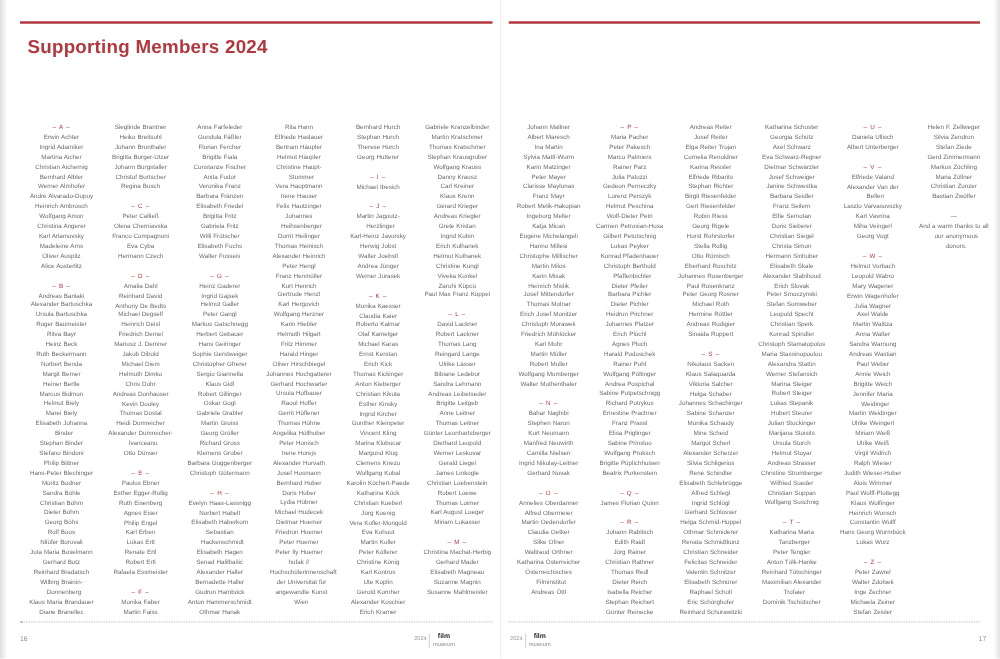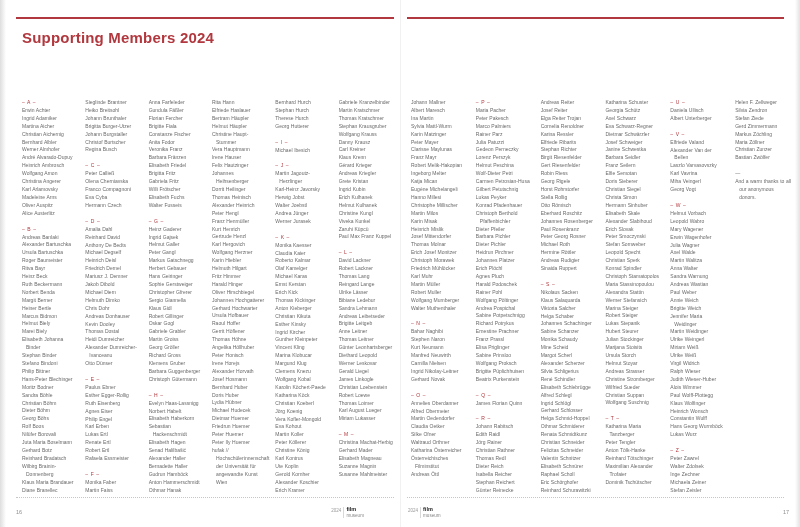--- a/index.html
+++ b/index.html
@@ -1,18 +1,18 @@
 <!DOCTYPE html>
 <html><head>
 <meta charset="utf-8">
 <style>
   html,body{margin:0;padding:0;background:#ffffff;}
   body{width:800px;height:527px;overflow:hidden;font-family:"Liberation Sans",sans-serif;}
   .spread{display:flex;width:800px;height:527px;background:#fff;}
-  .page{position:relative;width:400px;height:527px;background:#fff;box-sizing:border-box;}
+  .page{position:relative;width:400px;height:527px;background:#fff;box-sizing:border-box;text-align:center;}
   .page.right{border-left:1px solid #f1f1f1;}
   .edge-l{position:absolute;left:0;top:0;bottom:0;width:6px;
           background:linear-gradient(to right,#dedede,rgba(255,255,255,0));}
   .edge-r{position:absolute;right:0;top:0;bottom:0;width:5px;
           background:linear-gradient(to left,#e3e3e3,rgba(255,255,255,0));}
   .rule-red{position:absolute;top:17px;height:2px;background:#b1383e;}
   .page.left  .rule-red{left:16px;right:6px;}
   .page.right .rule-red{left:6px;right:16px;}
   .title{position:absolute;top:29px;left:22px;margin:0;font-size:15px;line-height:17px;
          font-weight:bold;color:#b1383e;letter-spacing:.2px;}

